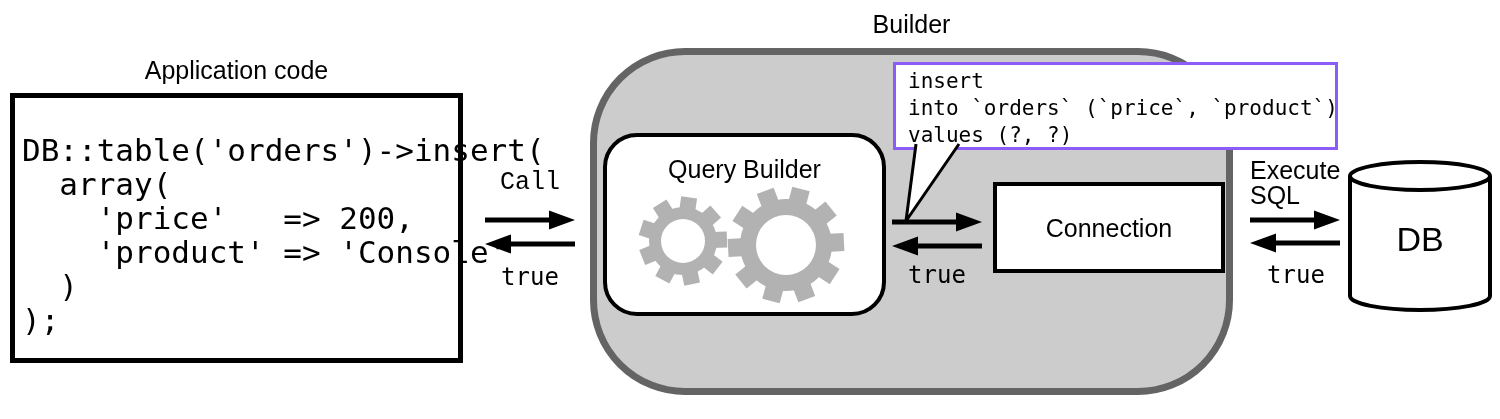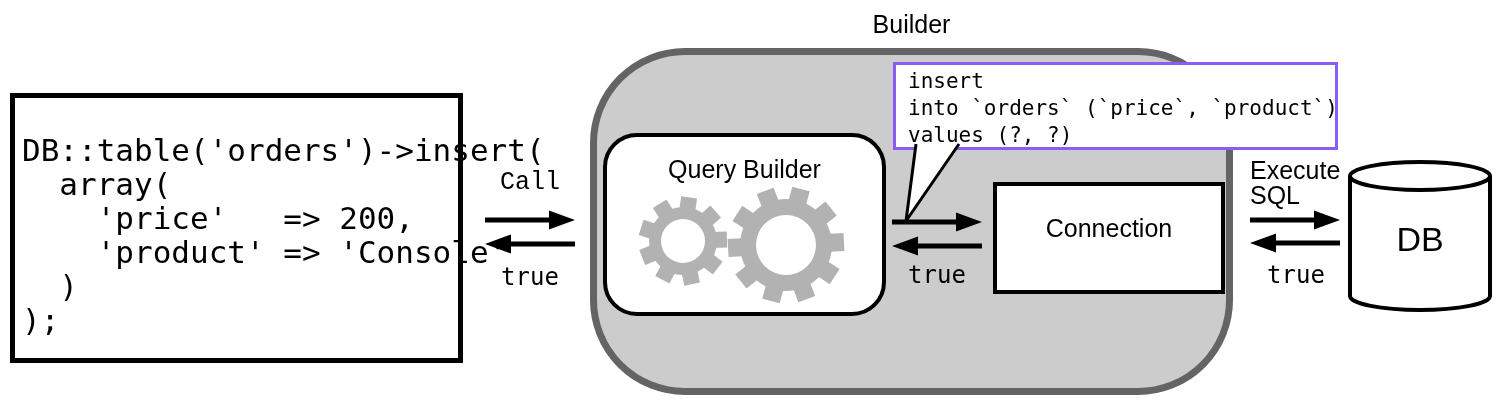--- a/index.html
+++ b/index.html
@@ -24,21 +24,21 @@
           border-radius:34px;box-sizing:border-box;}
   .qb-title{position:absolute;left:0;top:18px;width:100%;text-align:center;font-size:25px;}
   .gears{position:absolute;left:0;top:0;}
 
   
   .bubble{left:893px;top:62px;width:445px;height:88px;background:#fff;border:3px solid #8b5cf6;box-sizing:border-box;}
   .bubble-text{position:absolute;left:12px;top:3px;font-size:21px;line-height:27px;white-space:pre;}
   .bubble-tail{left:880px;top:141px;}
 
   
-  .conn-box{left:993px;top:182px;width:232px;height:112px;background:#fff;border:4px solid #000;box-sizing:border-box;}
+  .conn-box{left:993px;top:182px;width:232px;height:91px;background:#fff;border:4px solid #000;box-sizing:border-box;}
   .conn-label{position:absolute;left:0;top:28px;width:100%;text-align:center;font-size:25px;}
 
   
   .lbl{font-size:25px;}
   .call-label{left:485px;top:168px;width:90px;text-align:center;font-family:Liberation Mono, monospace;}
   .call-return{left:485px;top:263px;width:90px;text-align:center;font-size:24px;}
   .mid-return{left:892px;top:261px;width:90px;text-align:center;font-size:24px;}
   .exec-label{left:1250px;top:158px;width:100px;font-size:25px;line-height:25px;white-space:pre-line;}
   .exec-return{left:1250px;top:261px;width:92px;text-align:center;font-size:24px;}
 
@@ -47,20 +47,21 @@
   .a2r{left:892px;top:212px;} .a2l{left:892px;top:236px;}
   .a3r{left:1250px;top:210px;} .a3l{left:1250px;top:233px;}
 
   .db-cyl{left:1346px;top:148px;}
 </style>
 </head>
 <body>
 
 <div class="stage">
 
+  <div class="abs app-title">Application code</div>
   <div class="abs app-box"></div>
   <pre class="abs mono app-code">DB::table('orders')-&gt;insert(
   array(
     'price'   =&gt; 200,
     'product' =&gt; 'Console'
   )
 );</pre>
 
   <div class="abs sans lbl call-label">Call</div>
   <svg class="arrow a1r" viewBox="0 0 90 20">

